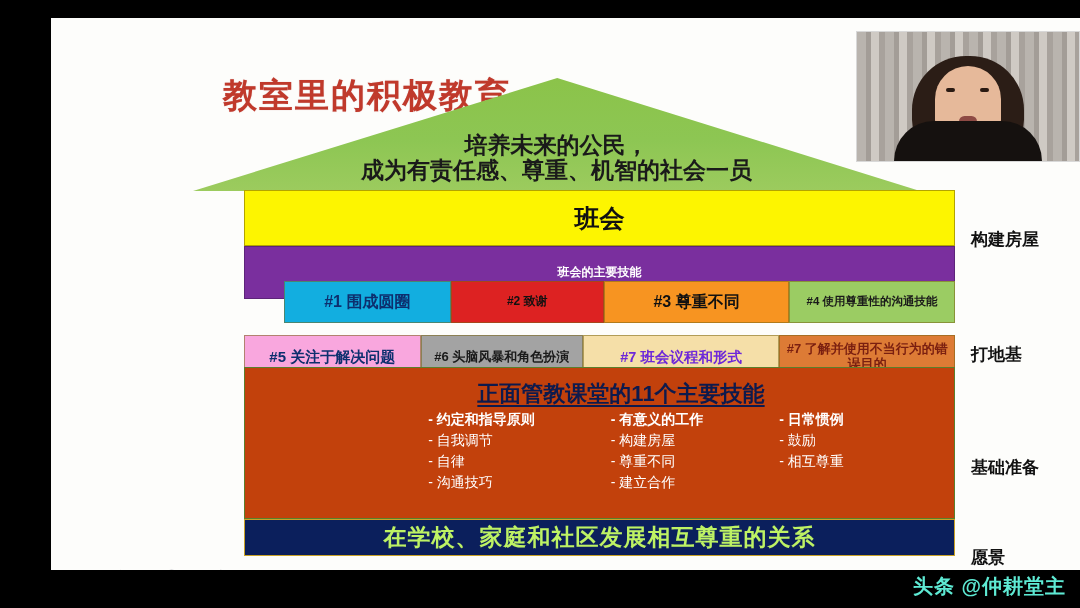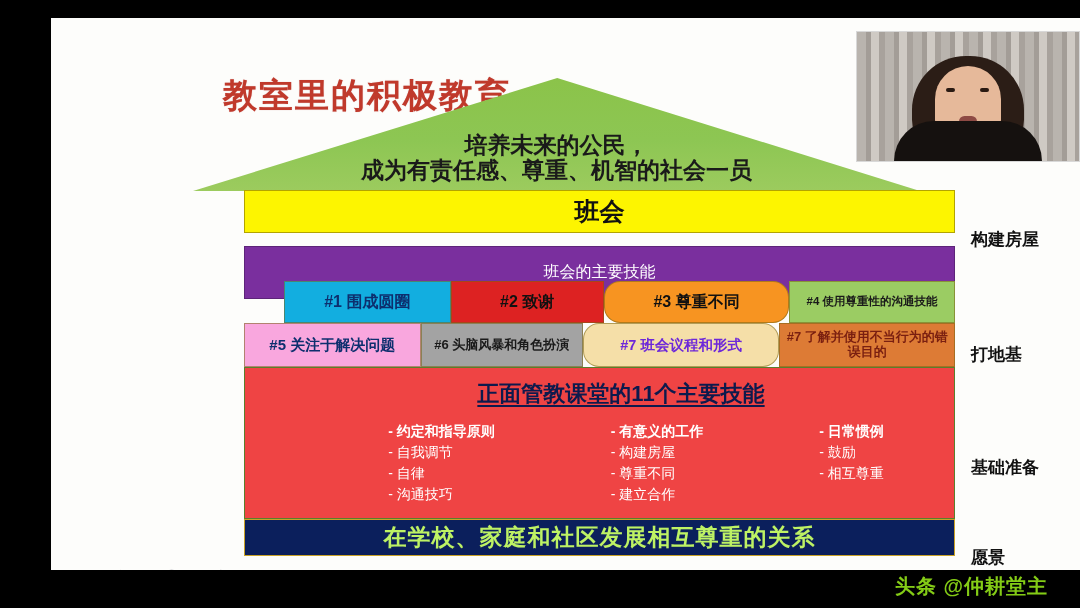--- a/index.html
+++ b/index.html
@@ -69,61 +69,61 @@
     position:absolute;left:0;right:0;bottom:8px;
     text-align:center;color:#1a1a1a;font-size:23px;line-height:25px;
     font-weight:bold;
   }
   .band{
     position:absolute;left:51px;width:711px;box-sizing:border-box;
     border:1px solid #9a8d2e;display:flex;align-items:center;justify-content:center;
     text-align:center;
   }
   #band-yellow{
-    top:112px;height:43px;background:#fdf500;border-color:#b3a400;
+    top:112px;height:56px;background:#fdf500;border-color:#b3a400;
     font-size:25px;font-weight:bold;color:#111;
   }
   #band-purple{
     top:168px;height:53px;background:#7a2f9e;border-color:#5d2479;
-    font-size:16px;font-weight:normal;color:#fff;
+    font-size:12px;font-weight:bold;color:#fff;
   }
   
   .skillrow{
     position:absolute;left:51px;width:711px;display:flex;box-sizing:border-box;
   }
   #skillrow1{top:203px;height:42px;padding-left:40px;}
-  #skillrow2{top:245px;height:44px;}
+  #skillrow2{top:257px;height:44px;}
   .cell{
     box-sizing:border-box;border:1px solid rgba(120,100,20,.55);
     display:flex;align-items:center;justify-content:center;text-align:center;
     font-weight:bold;line-height:1.15;padding:0 4px;
   }
   .c1{width:185px;}
   .c2{width:170px;}
-  .c3{width:206px;border-radius:16px;}
+  .c3{width:206px;}
   .c4{width:184px;}
   #cell1{background:#12aee0;color:#0d2f6e;font-size:16px;}
-  #cell2{background:#dd2222;color:#111;font-size:16px;}
+  #cell2{background:#dd2222;color:#111;font-size:12px;}
   #cell3{background:#f79421;color:#111;font-size:16px;}
   #cell4{background:#9bcc63;color:#1a1a1a;font-size:11.5px;}
   #cell5{background:#f9a7de;color:#0d2f6e;font-size:15px;}
   #cell6{background:#a3a3a3;color:#1a1a1a;font-size:13px;}
   #cell7{background:#f5dfa8;color:#6d28d9;font-size:14.5px;}
   #cell8{background:#dd7b35;color:#7a1f10;font-size:13px;}
   
   #band-blue{
     position:absolute;left:51px;top:289px;width:711px;height:152px;
-    box-sizing:border-box;background:#ef4444;border:1px solid #5a7f2c;padding-left:43px;
+    box-sizing:border-box;background:#c2410c;border:1px solid #5a7f2c;padding-left:43px;
   }
   #blue-heading{
     margin-top:11px;text-align:center;color:#0d1a4d;font-size:22px;font-weight:bold;
     text-decoration:underline;text-underline-offset:4px;
   }
   #blue-cols{
-    display:flex;justify-content:center;gap:116px;margin-top:12px;padding-left:30px;
+    display:flex;justify-content:center;gap:76px;padding-left:30px;
   }
   .bcol{color:#fff;font-size:14px;line-height:21px;}
   .bcol .li{white-space:nowrap;}
   .bcol .li.first{font-weight:bold;}
   
   #band-navy{
     position:absolute;left:51px;top:441px;width:711px;height:37px;
     box-sizing:border-box;background:#0b1f5c;border:1px solid #c9a227;
     display:flex;align-items:center;justify-content:center;
     color:#bef264;font-size:23px;font-weight:bold;letter-spacing:1px;
@@ -140,22 +140,22 @@
   
   #toolbar{
     position:absolute;left:58px;top:550px;display:flex;gap:10px;align-items:center;
   }
   #toolbar .tb{
     width:17px;height:17px;opacity:.62;display:block;
   }
   #toolbar .tb svg{display:block;}
   
   #watermark{
-    position:absolute;right:32px;bottom:8px;
-    color:#84cc16;font-size:20px;font-weight:bold;letter-spacing:1px;
+    position:absolute;right:14px;bottom:8px;
+    color:#5eead4;font-size:20px;font-weight:bold;letter-spacing:1px;
     text-shadow:0 1px 2px rgba(0,0,0,.9);
   }
 </style>
 </head>
 <body>
 
 <div id="screen">
 
   <div id="slide">
 

